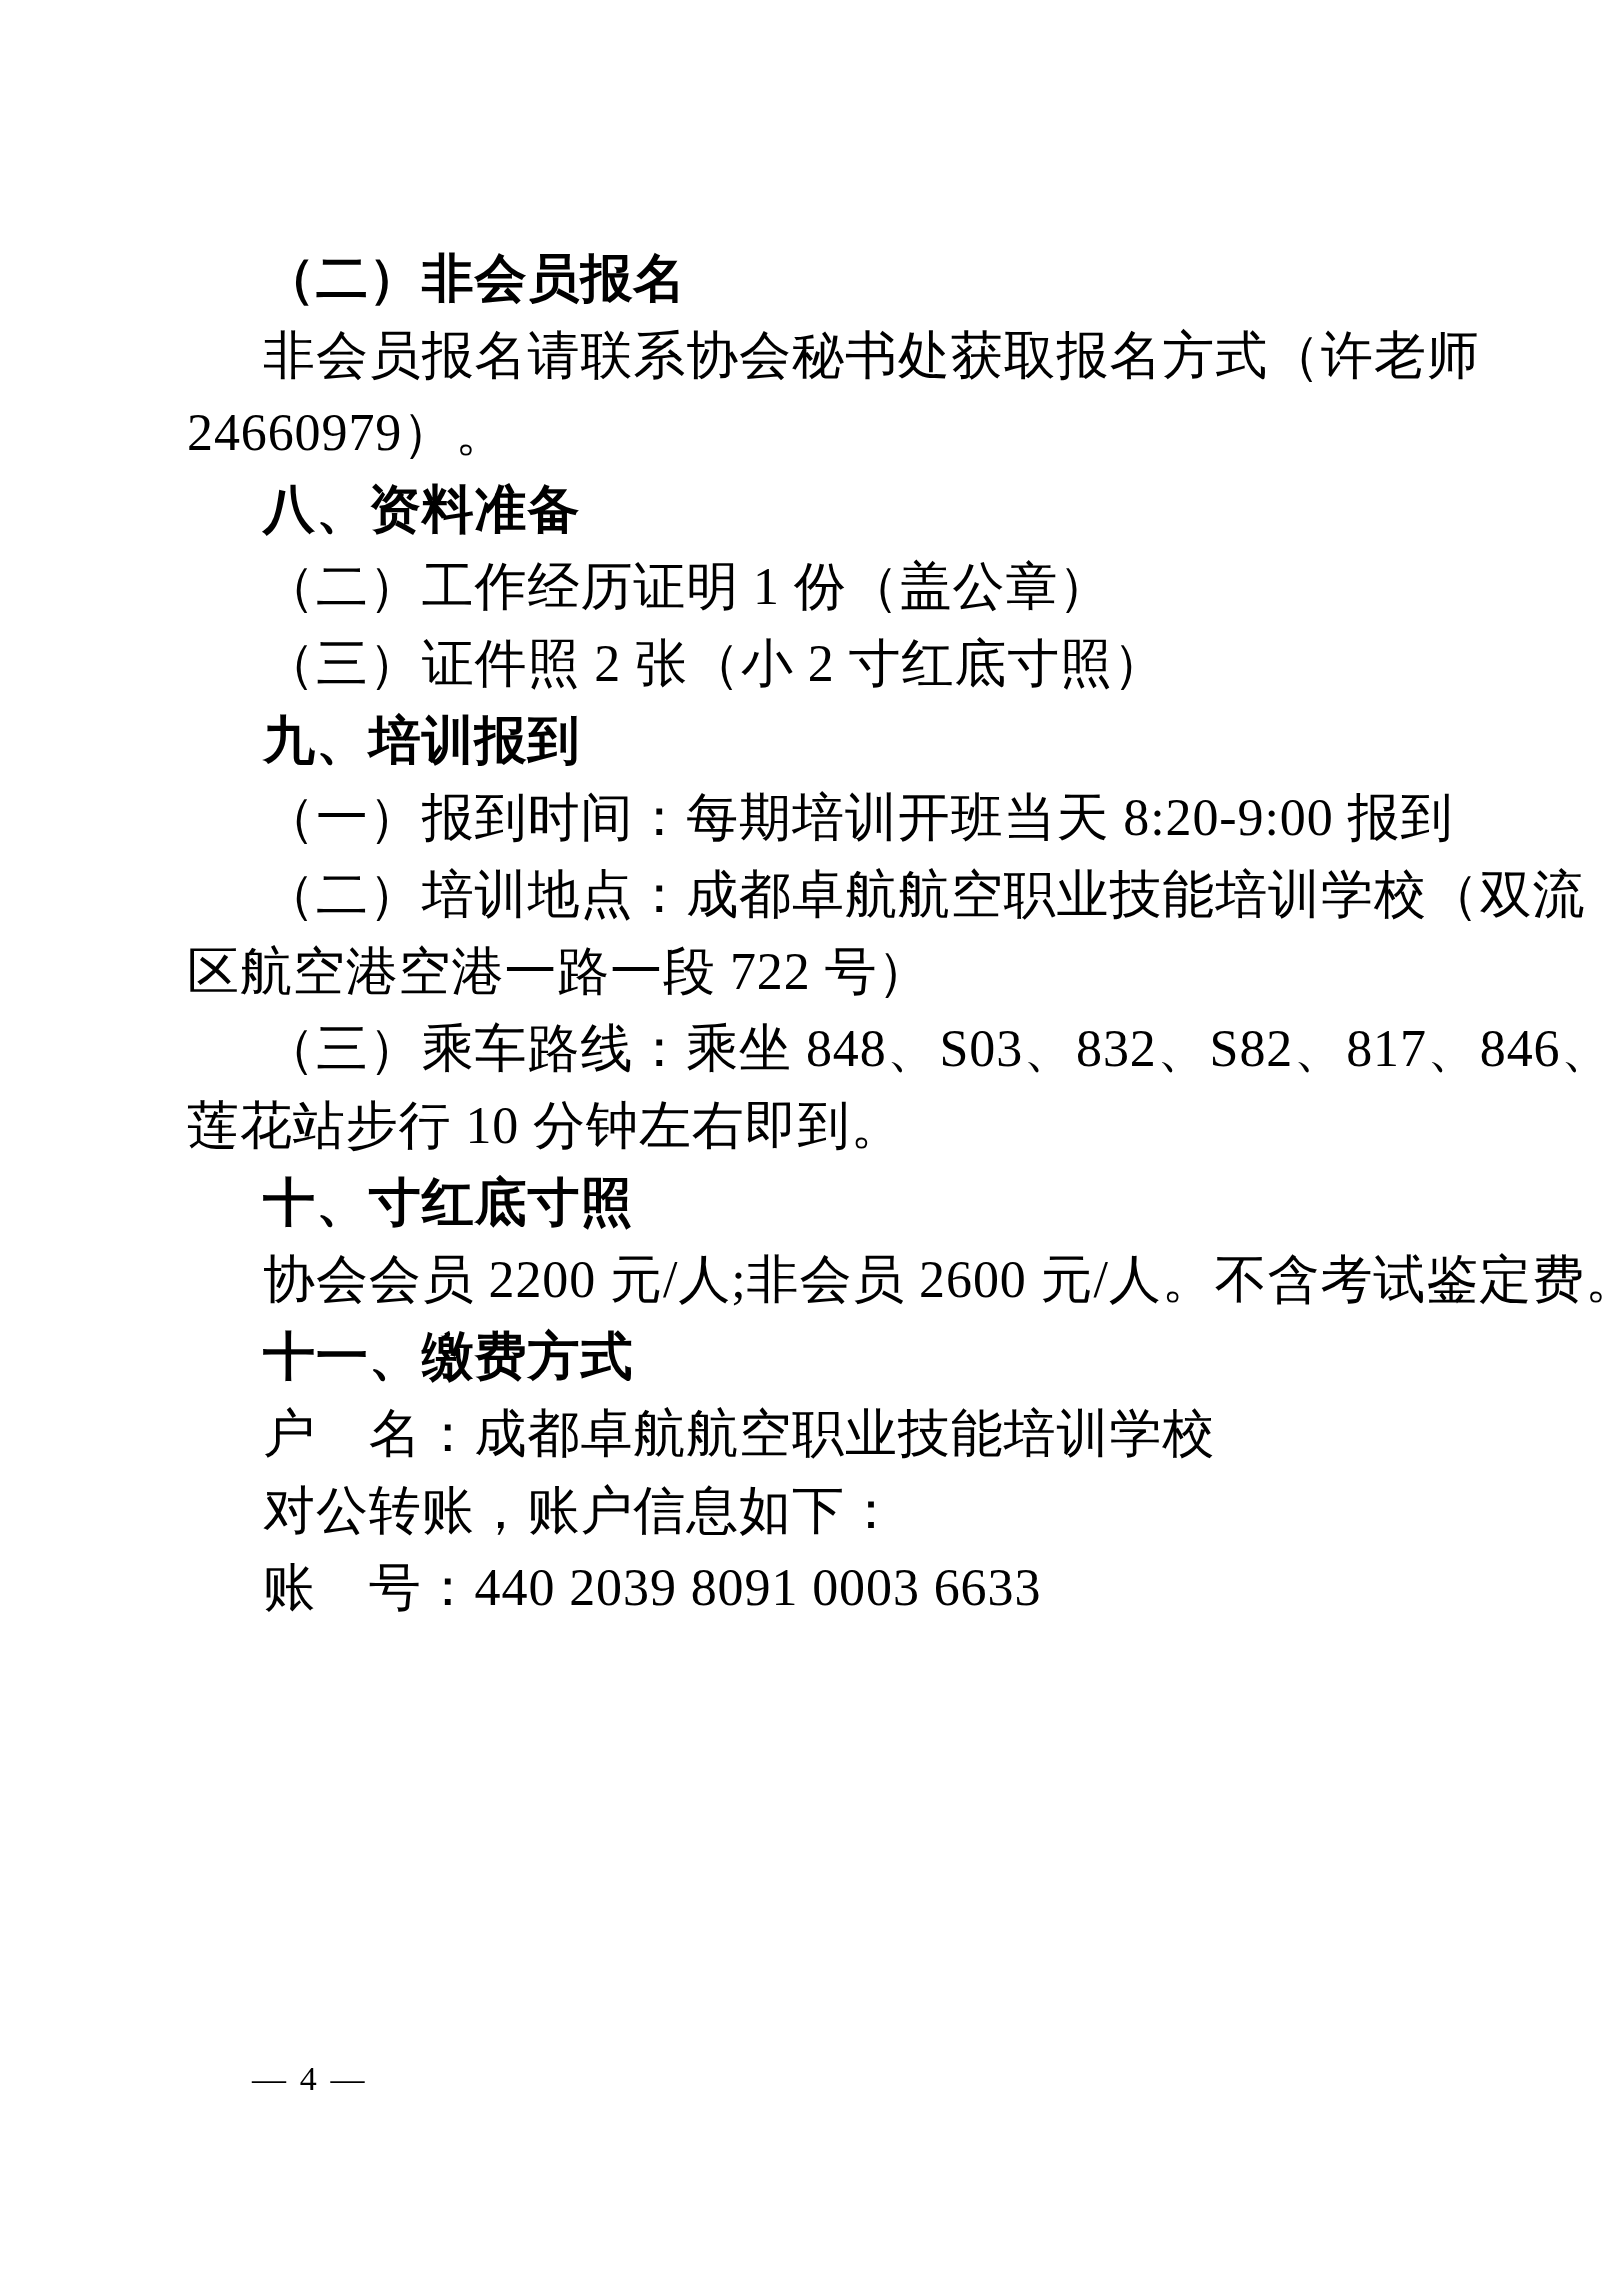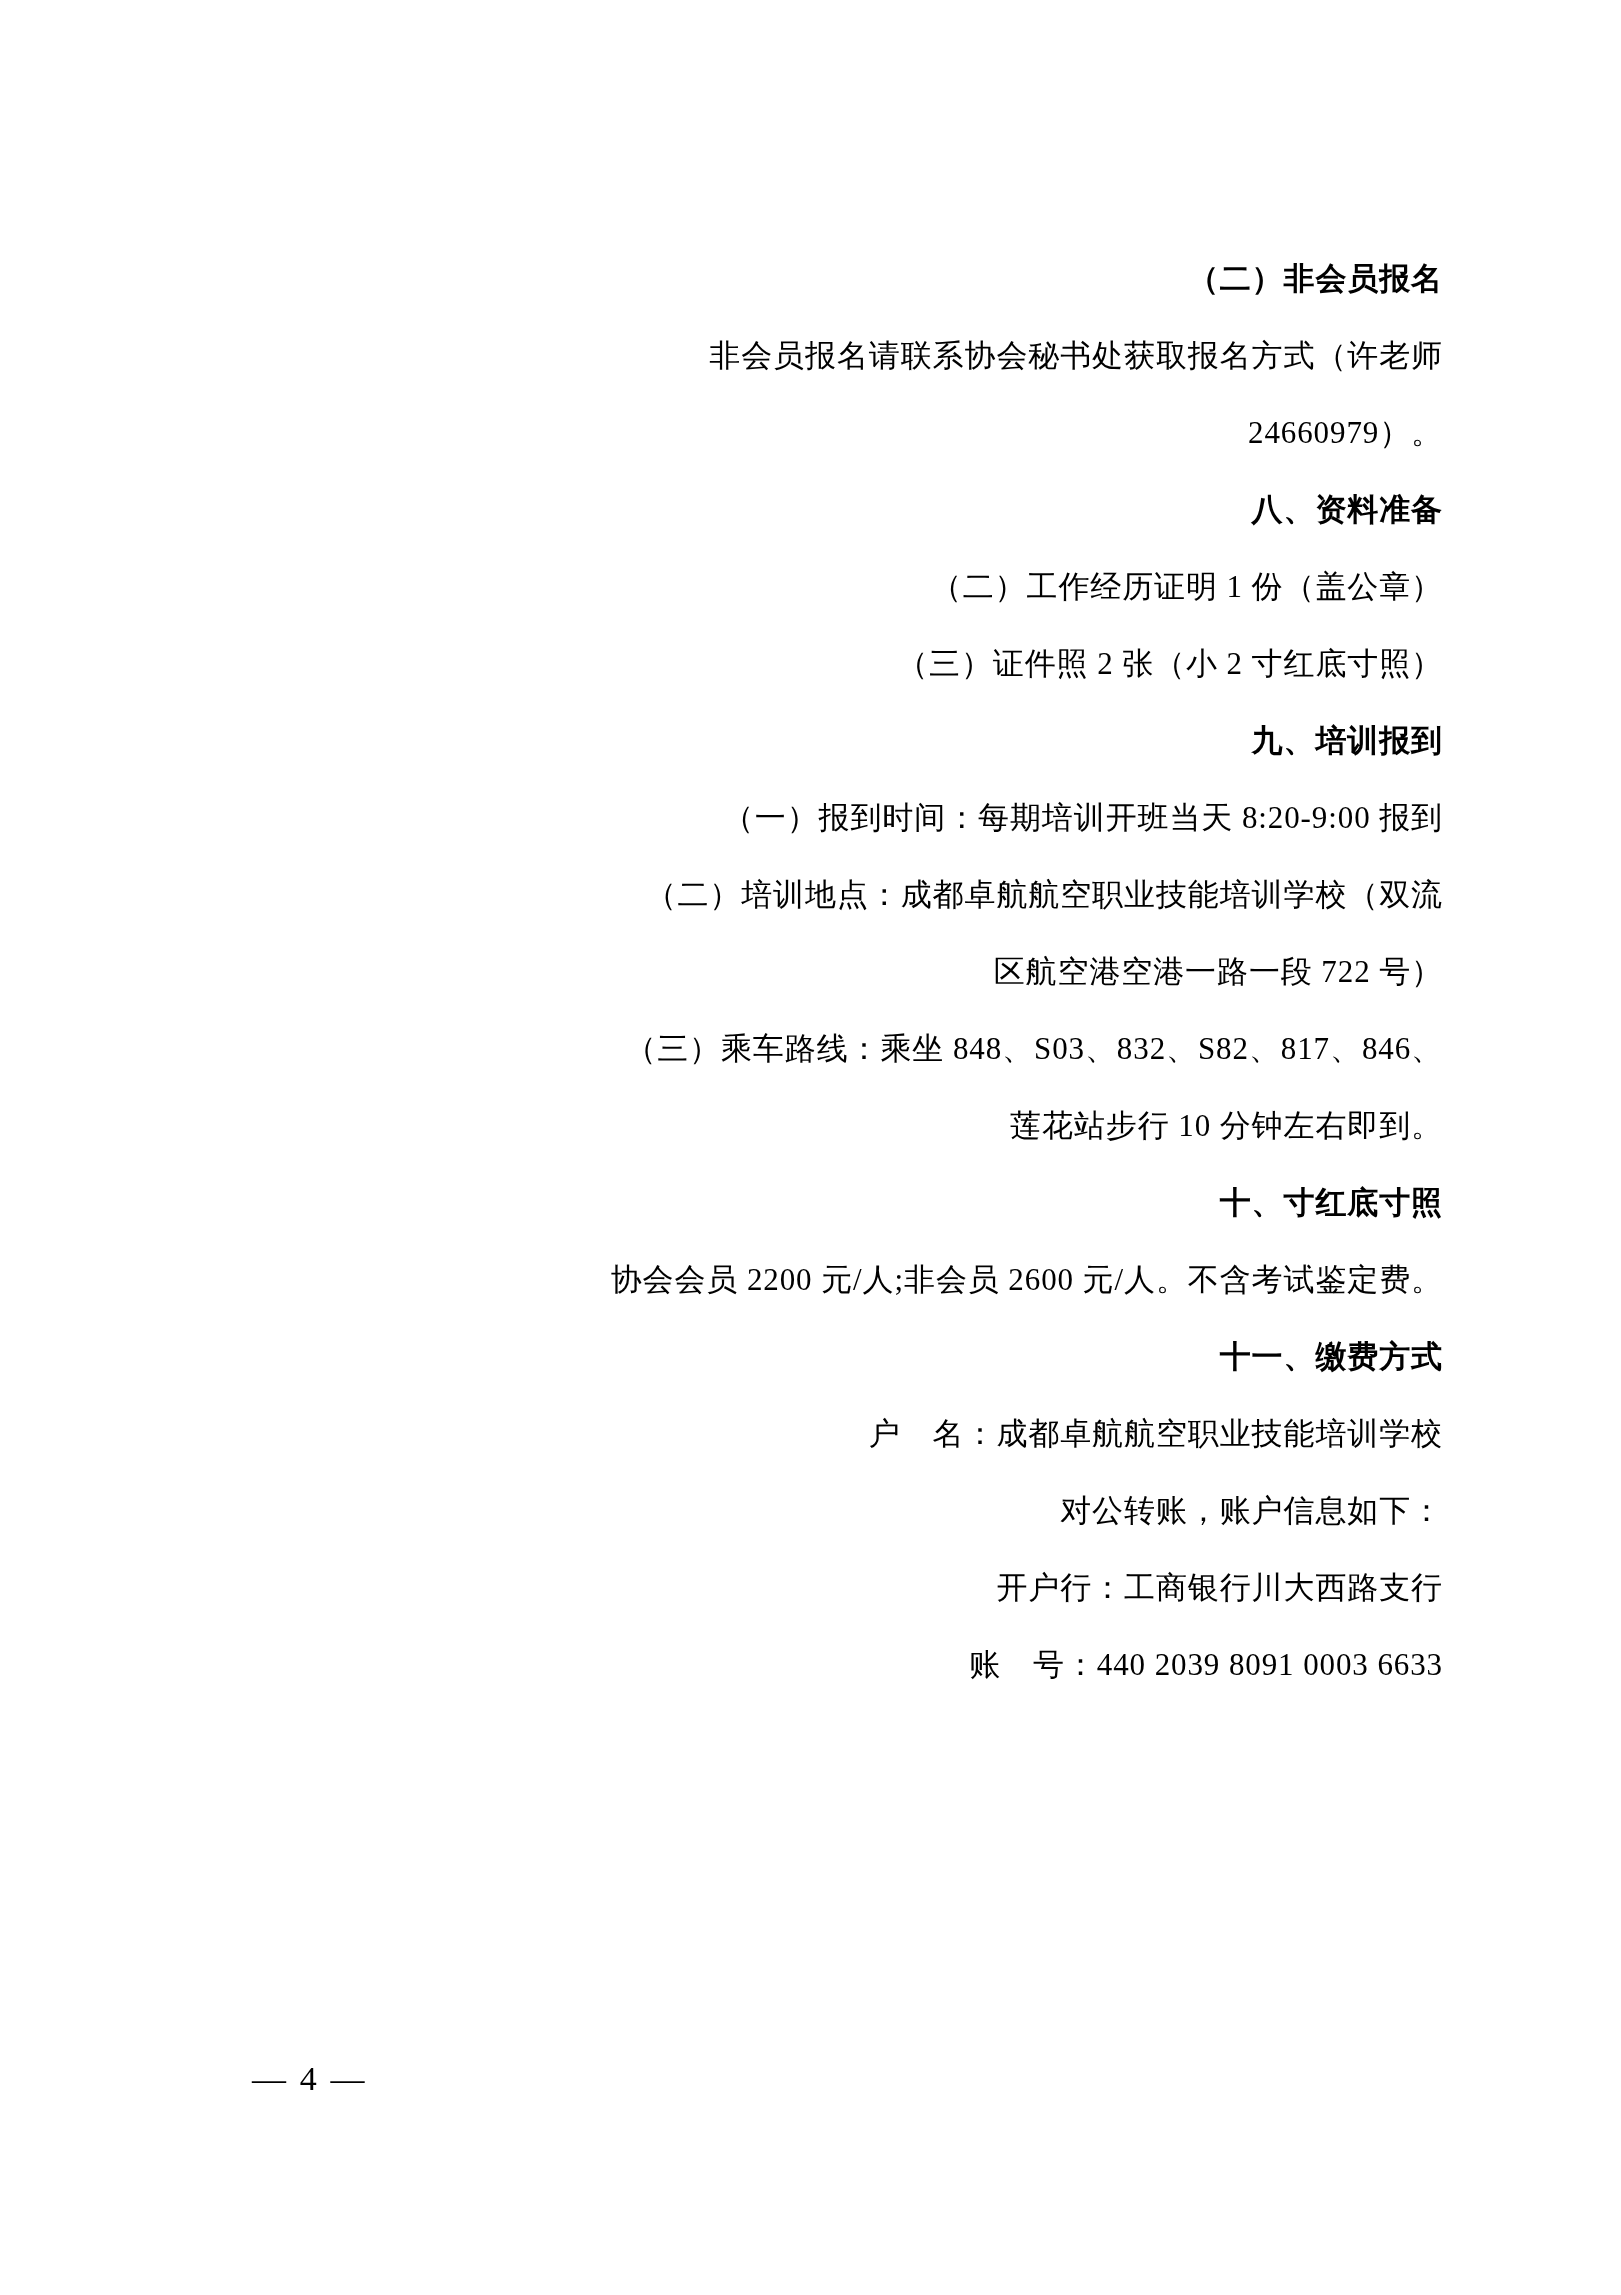--- a/index.html
+++ b/index.html
@@ -15,25 +15,25 @@
     color: #000000;
     font-family: "Liberation Serif", "DejaVu Serif", serif;
   }
   .doc {
     position: absolute;
     left: 187px;
     top: 240px;
     width: 1256px;
   }
   .line {
-    font-size: 31px;
+    font-size: 52px;
     line-height: 77px;
     letter-spacing: 0.9px;
     white-space: pre;
-    text-align: right;
+    text-align: left;
   }
   .indent {
     text-indent: 76px;
   }
   .hd {
     font-family: "Liberation Sans", "DejaVu Sans", sans-serif;
     font-weight: bold;
   }
   .footer {
     position: absolute;
@@ -59,18 +59,17 @@
   <div class="line indent">（一）报到时间：每期培训开班当天 8:20-9:00 报到</div>
   <div class="line indent">（二）培训地点：成都卓航航空职业技能培训学校（双流</div>
   <div class="line">区航空港空港一路一段 722 号）</div>
   <div class="line indent">（三）乘车路线：乘坐 848、S03、832、S82、817、846、</div>
   <div class="line">莲花站步行 10 分钟左右即到。</div>
   <div class="line hd indent">十、寸红底寸照</div>
   <div class="line indent">协会会员 2200 元/人;非会员 2600 元/人。不含考试鉴定费。</div>
   <div class="line hd indent">十一、缴费方式</div>
   <div class="line indent">户　名：成都卓航航空职业技能培训学校</div>
   <div class="line indent">对公转账，账户信息如下：</div>
-  <div class="line indent">开户行：工商银行川大西路支行</div>
   <div class="line indent">账　号：440 2039 8091 0003 6633</div>
 </div>
 
 <div class="footer">— 4 —</div>
 
 
 </body></html>

